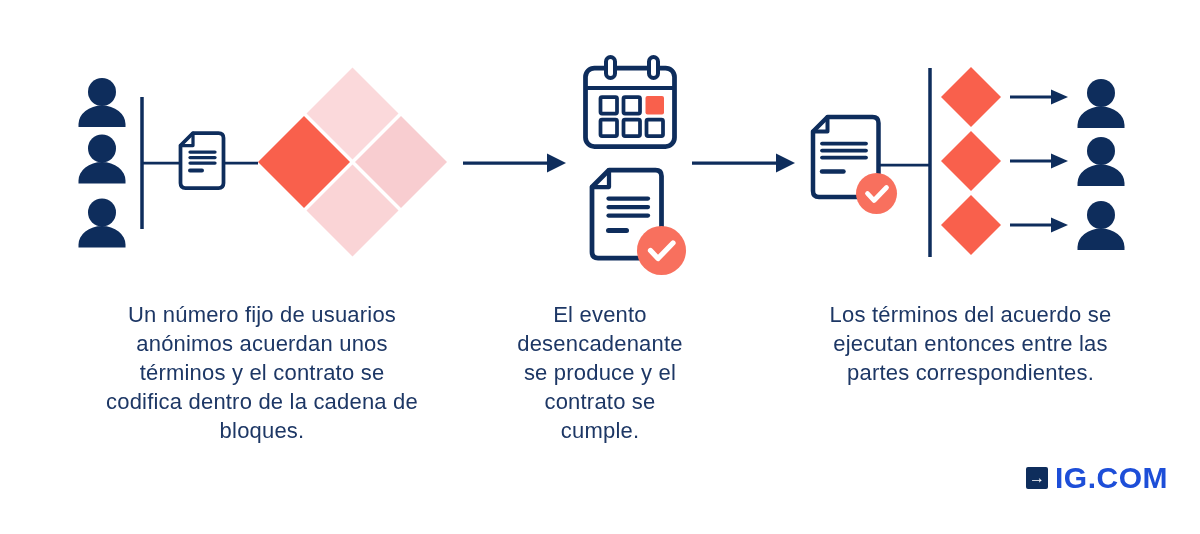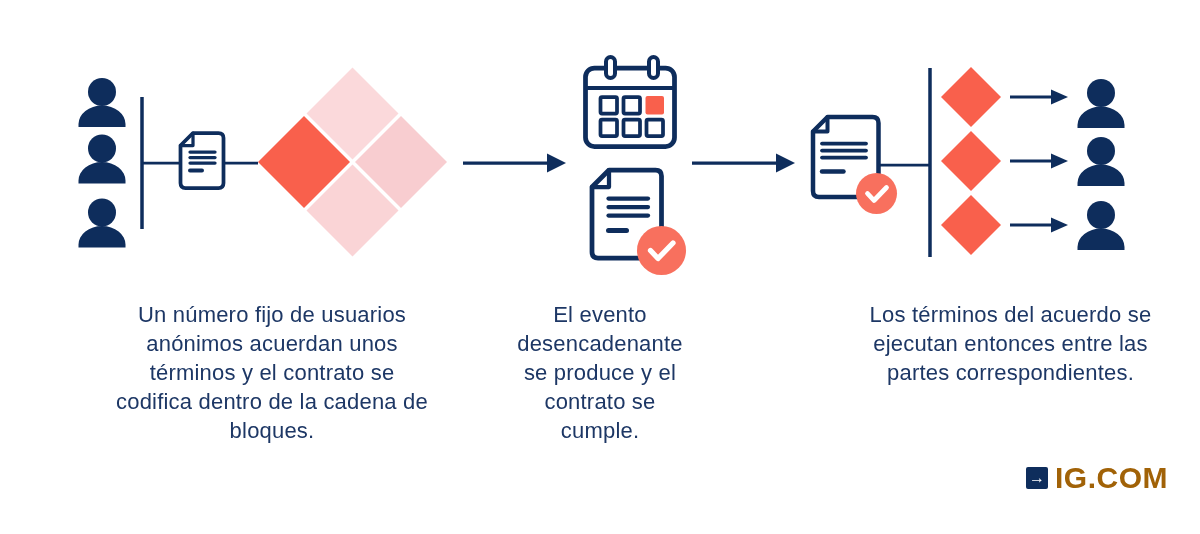--- a/index.html
+++ b/index.html
@@ -5,33 +5,33 @@
   html,body{margin:0;padding:0;background:#ffffff;}
   #stage{
     position:relative;width:1200px;height:534px;background:#ffffff;
     overflow:hidden;font-family:"Liberation Sans",sans-serif;
   }
   #diagram{position:absolute;left:0;top:0;}
   .caption{
     position:absolute;top:300px;color:#1d3765;font-size:22px;line-height:29px;
     text-align:center;white-space:pre-line;letter-spacing:0.2px;
   }
-  .caption.c1{left:92px;width:360px;}
+  .caption.c1{left:82px;width:360px;}
   .caption.c2{left:480px;width:240px;}
-  .caption.c3{left:838px;width:345px;}
+  .caption.c3{left:798px;width:345px;}
   .logo{
     position:absolute;left:1026px;top:463px;display:flex;align-items:center;gap:7px;
   }
   .logo-box{
     width:22px;height:22px;background:#0e2d5c;border-radius:2px;
     display:flex;align-items:center;justify-content:center;
     color:#ffffff;font-size:16px;font-weight:bold;line-height:1;
   }
   .logo-text{
-    color:#a16207;font-size:30px;font-weight:bold;letter-spacing:0.5px;line-height:1;
+    color:#1d4ed8;font-size:30px;font-weight:bold;letter-spacing:0.5px;line-height:1;
   }
 </style>
 </head>
 <body>
 
 <div id="stage">
 
   <svg id="diagram" width="1200" height="534" viewBox="0 0 1200 534" xmlns="http://www.w3.org/2000/svg">
     <defs>
       <g id="person">

